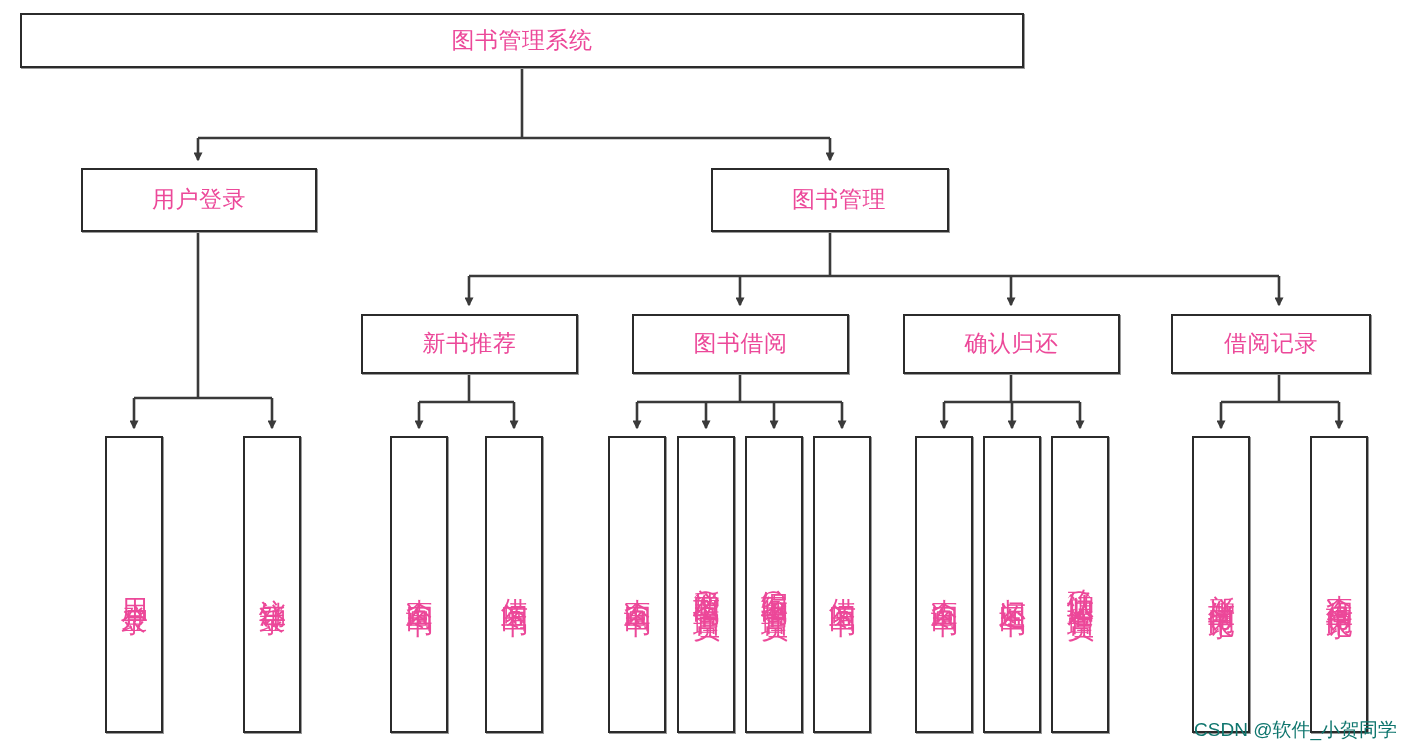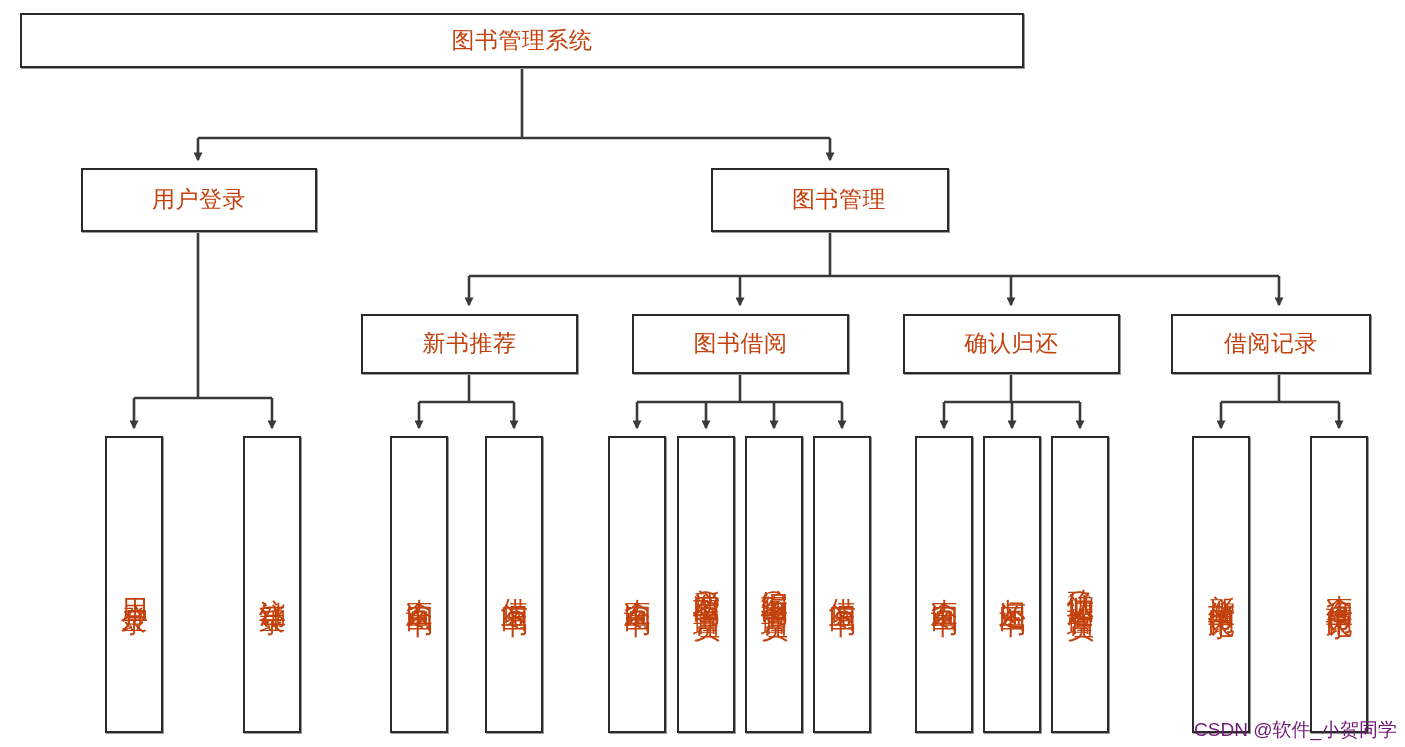--- a/index.html
+++ b/index.html
@@ -15,21 +15,21 @@
 
   .node{
     position:absolute;
     box-sizing:border-box;
     background:#ffffff;
     border:2px solid #2b2b2b;
     box-shadow:1px 1px 0 0 #9a9a9a;
     display:flex;
     align-items:center;
     justify-content:center;
-    color:#c2410c;
+    color:#ec4899;
   }
   .node .label{
     display:block;
     line-height:1.18;
     text-align:center;
     white-space:nowrap;
   }
 
   
   .node.h .label{font-size:23px;letter-spacing:0.5px;}
@@ -44,21 +44,21 @@
     line-height:1.08;
     letter-spacing:4px;
     white-space:nowrap;
   }
 
   #watermark{
     position:absolute;
     right:8px;
     bottom:4px;
     font-size:19px;
-    color:#701a75;
+    color:#0f766e;
     font-family:"Liberation Sans","DejaVu Sans",sans-serif;
     white-space:nowrap;
     user-select:none;
   }
 </style>
 </head>
 <body>
 
 <div id="diagram">
 

